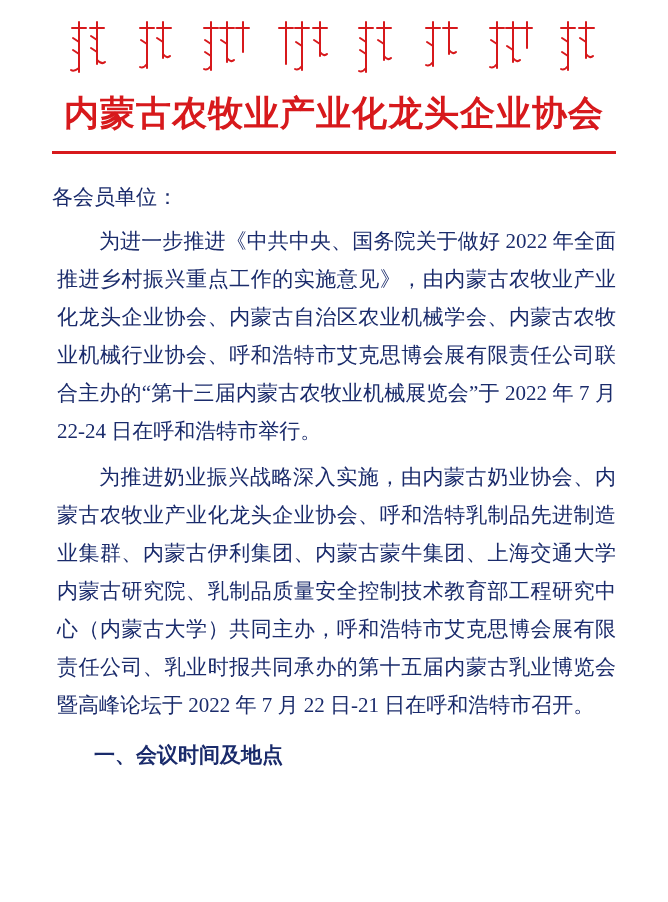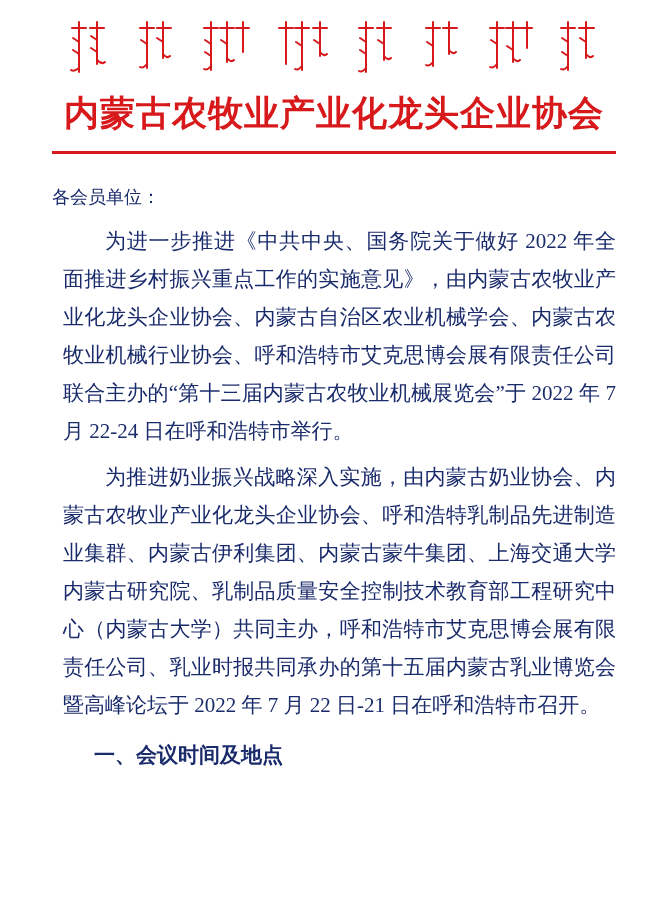--- a/index.html
+++ b/index.html
@@ -63,26 +63,26 @@
     text-align: center;
     font-weight: bold;
     font-size: 25px;
     line-height: 52px;
     color: #1a2b6b;
     letter-spacing: 1px;
   }
   .doc-title .line { display: block; }
   .salutation {
     margin-top: 26px;
-    font-size: 18px;
+    font-size: 21px;
     line-height: 34px;
     color: #1a2b6b;
   }
   p.para {
-    margin: 8px 0 0 11px;
+    margin: 8px 0 0 5px;
     font-size: 21px;
     line-height: 38px;
     text-align: justify;
     text-justify: inter-ideograph;
     text-indent: 2em;
     color: #1a2b6b;
   }
   .section-heading {
     margin-top: 14px;
     font-size: 21px;

